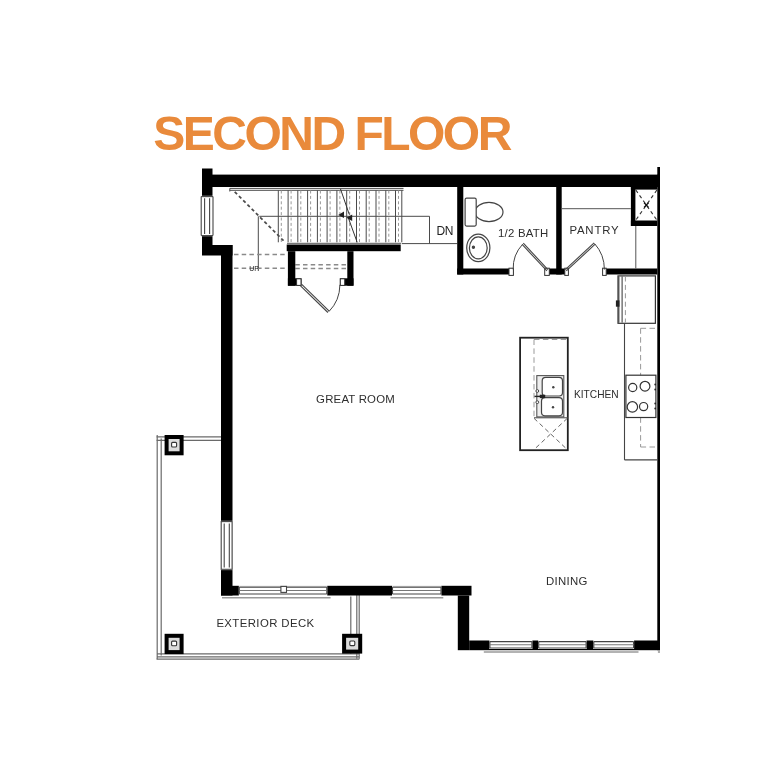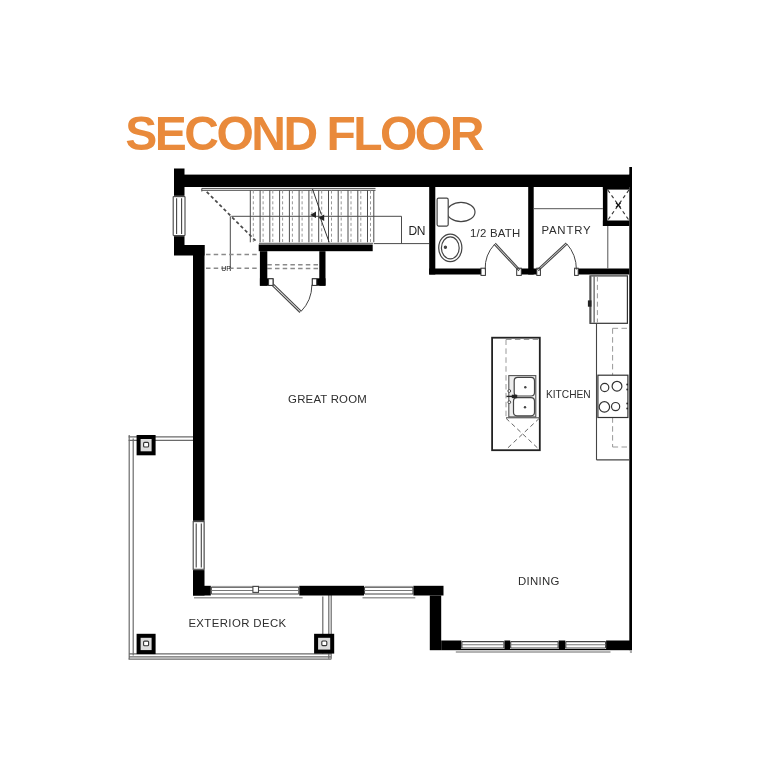--- a/index.html
+++ b/index.html
@@ -1,16 +1,16 @@
 <!DOCTYPE html>
 <html><head>
 <meta charset="utf-8">
 <style>
   html,body{margin:0;padding:0;background:#fff;}
-  .page{width:632px;height:768px;position:relative;background:#fff;overflow:hidden;}
+  .page{width:632px;height:768px;position:relative;background:#fff;overflow:hidden;margin-left:28px;}
   svg{opacity:0.999;}
   text{font-family:"Liberation Sans",sans-serif;}
 </style>
 </head>
 <body>
 <div class="page">
 <svg width="768" height="768" viewBox="0 0 768 768" xmlns="http://www.w3.org/2000/svg">
 <rect x="0" y="0" width="768" height="768" fill="#ffffff"></rect>
 
 <text style="filter:grayscale(0)" x="125.2" y="150.3" font-size="48" font-weight="bold" fill="#E98A3B" letter-spacing="-2.5">SECOND FLOOR</text>

